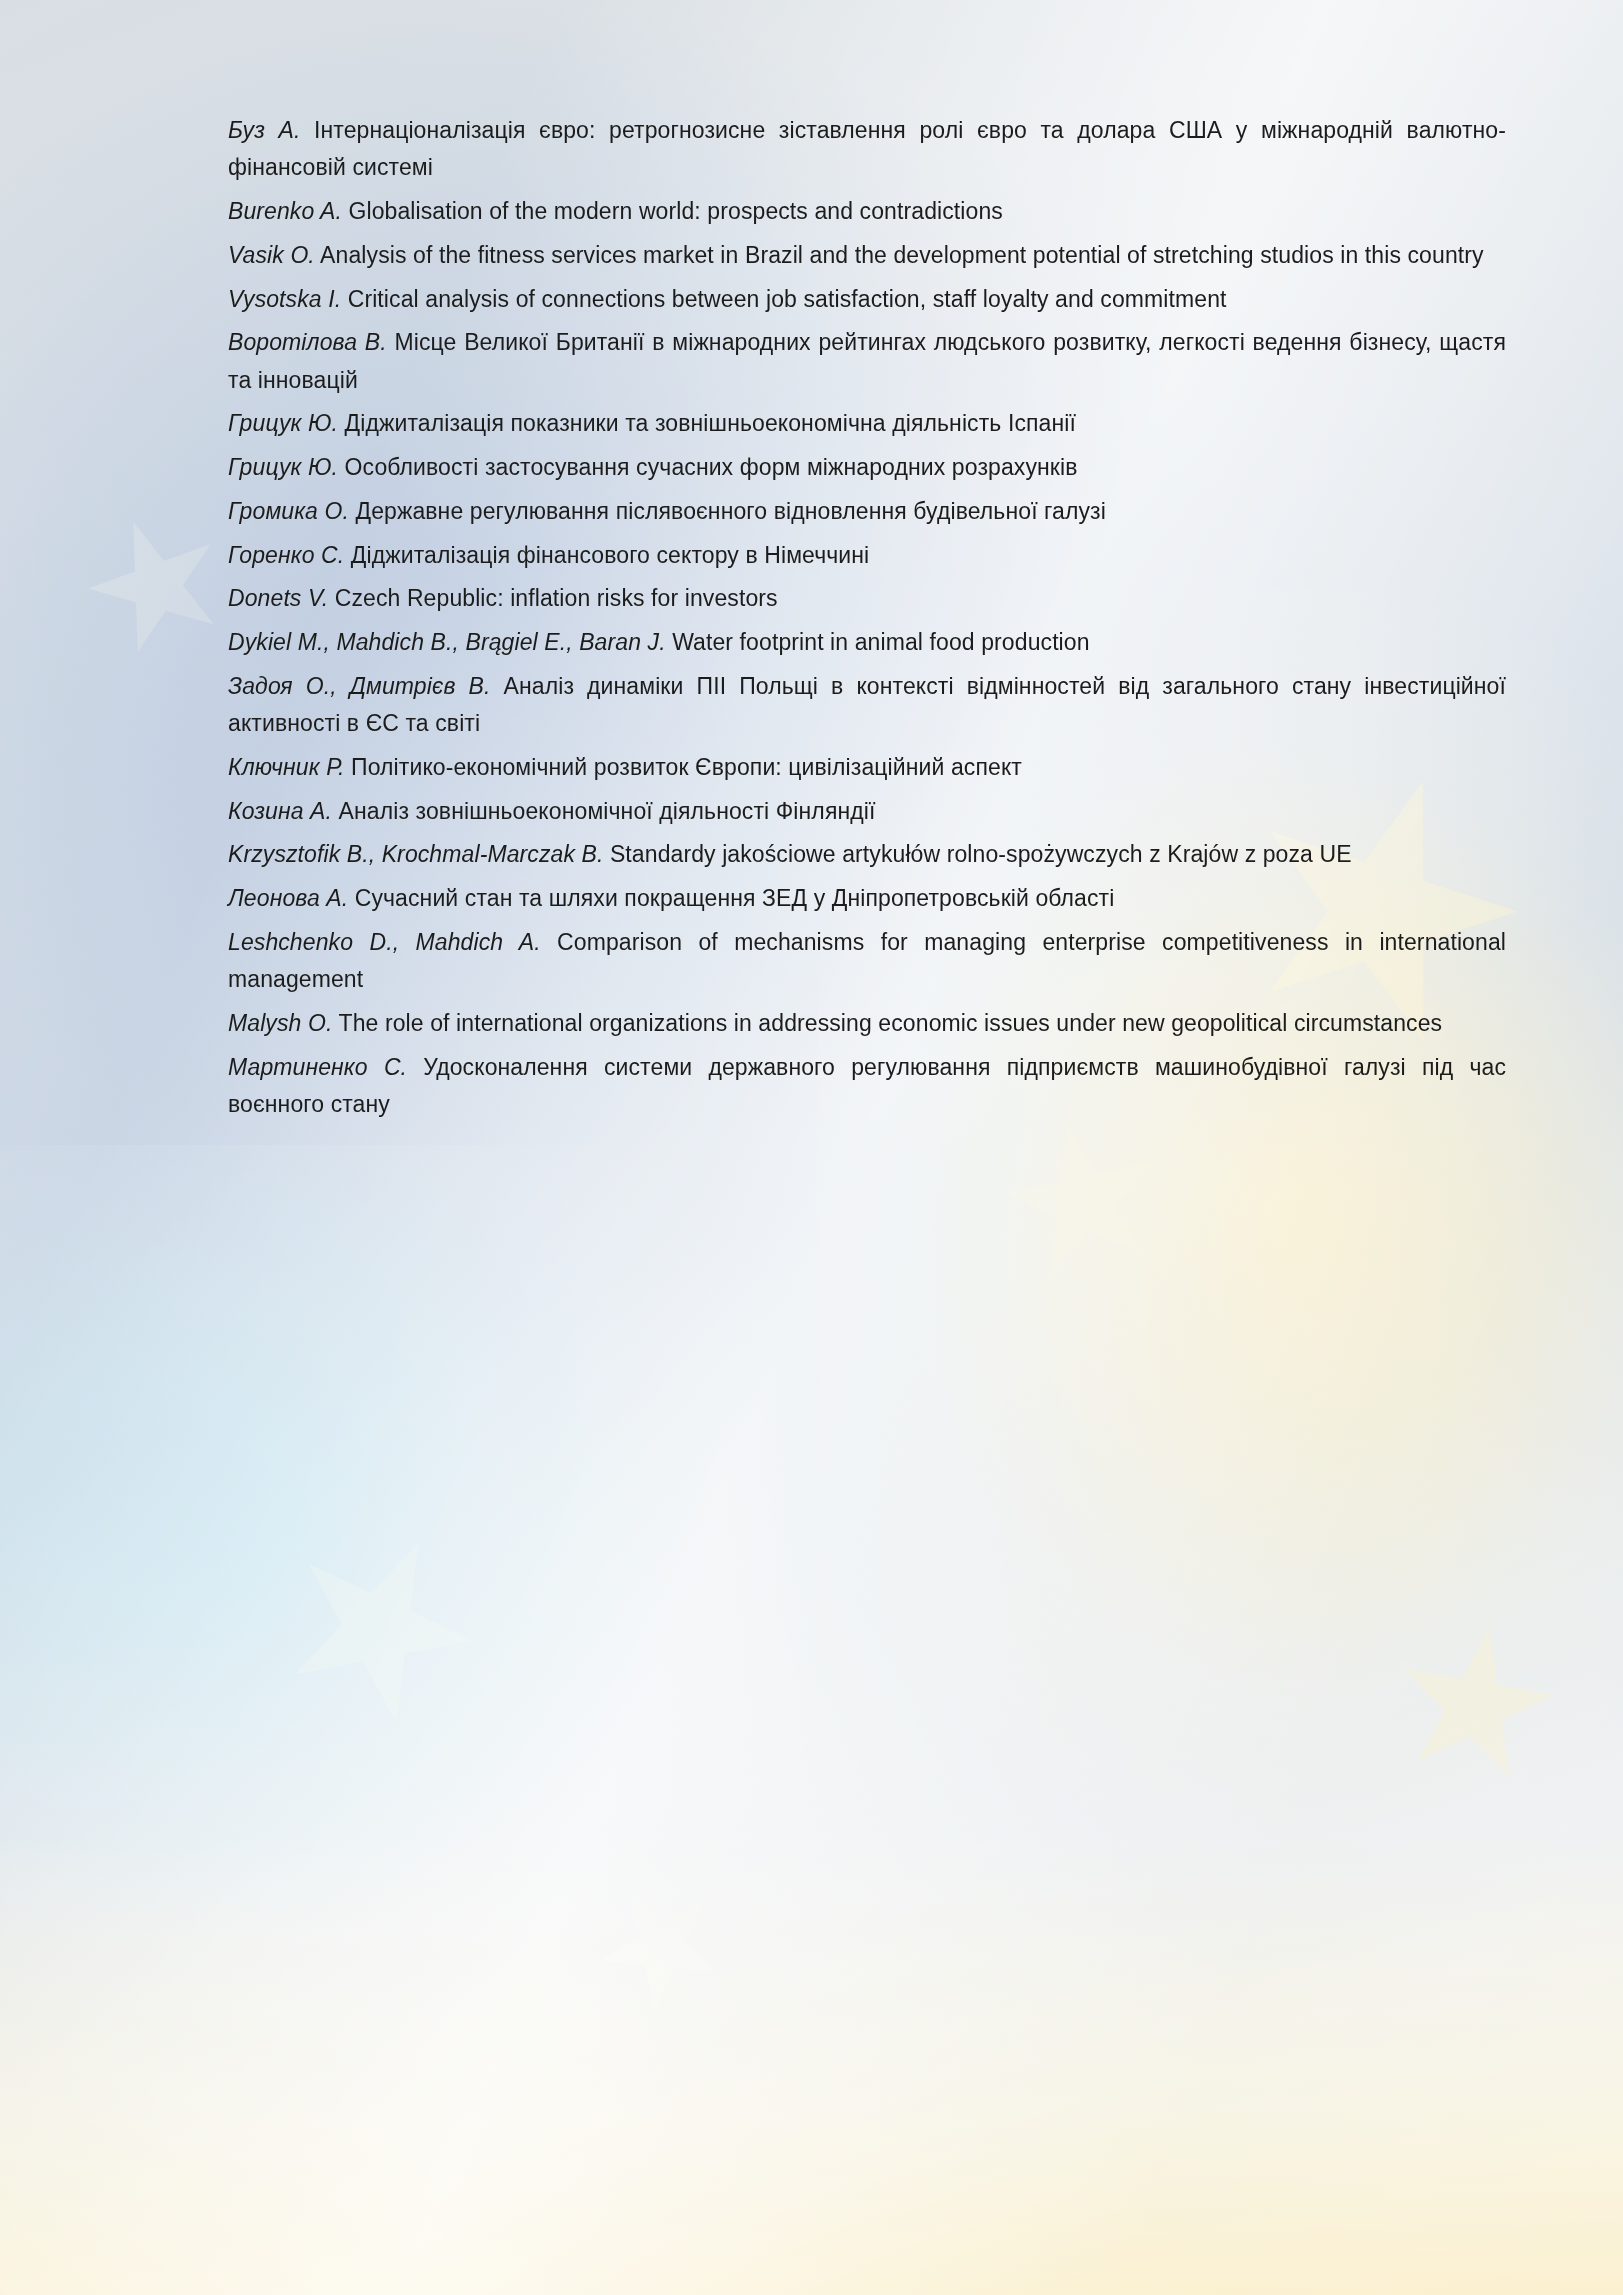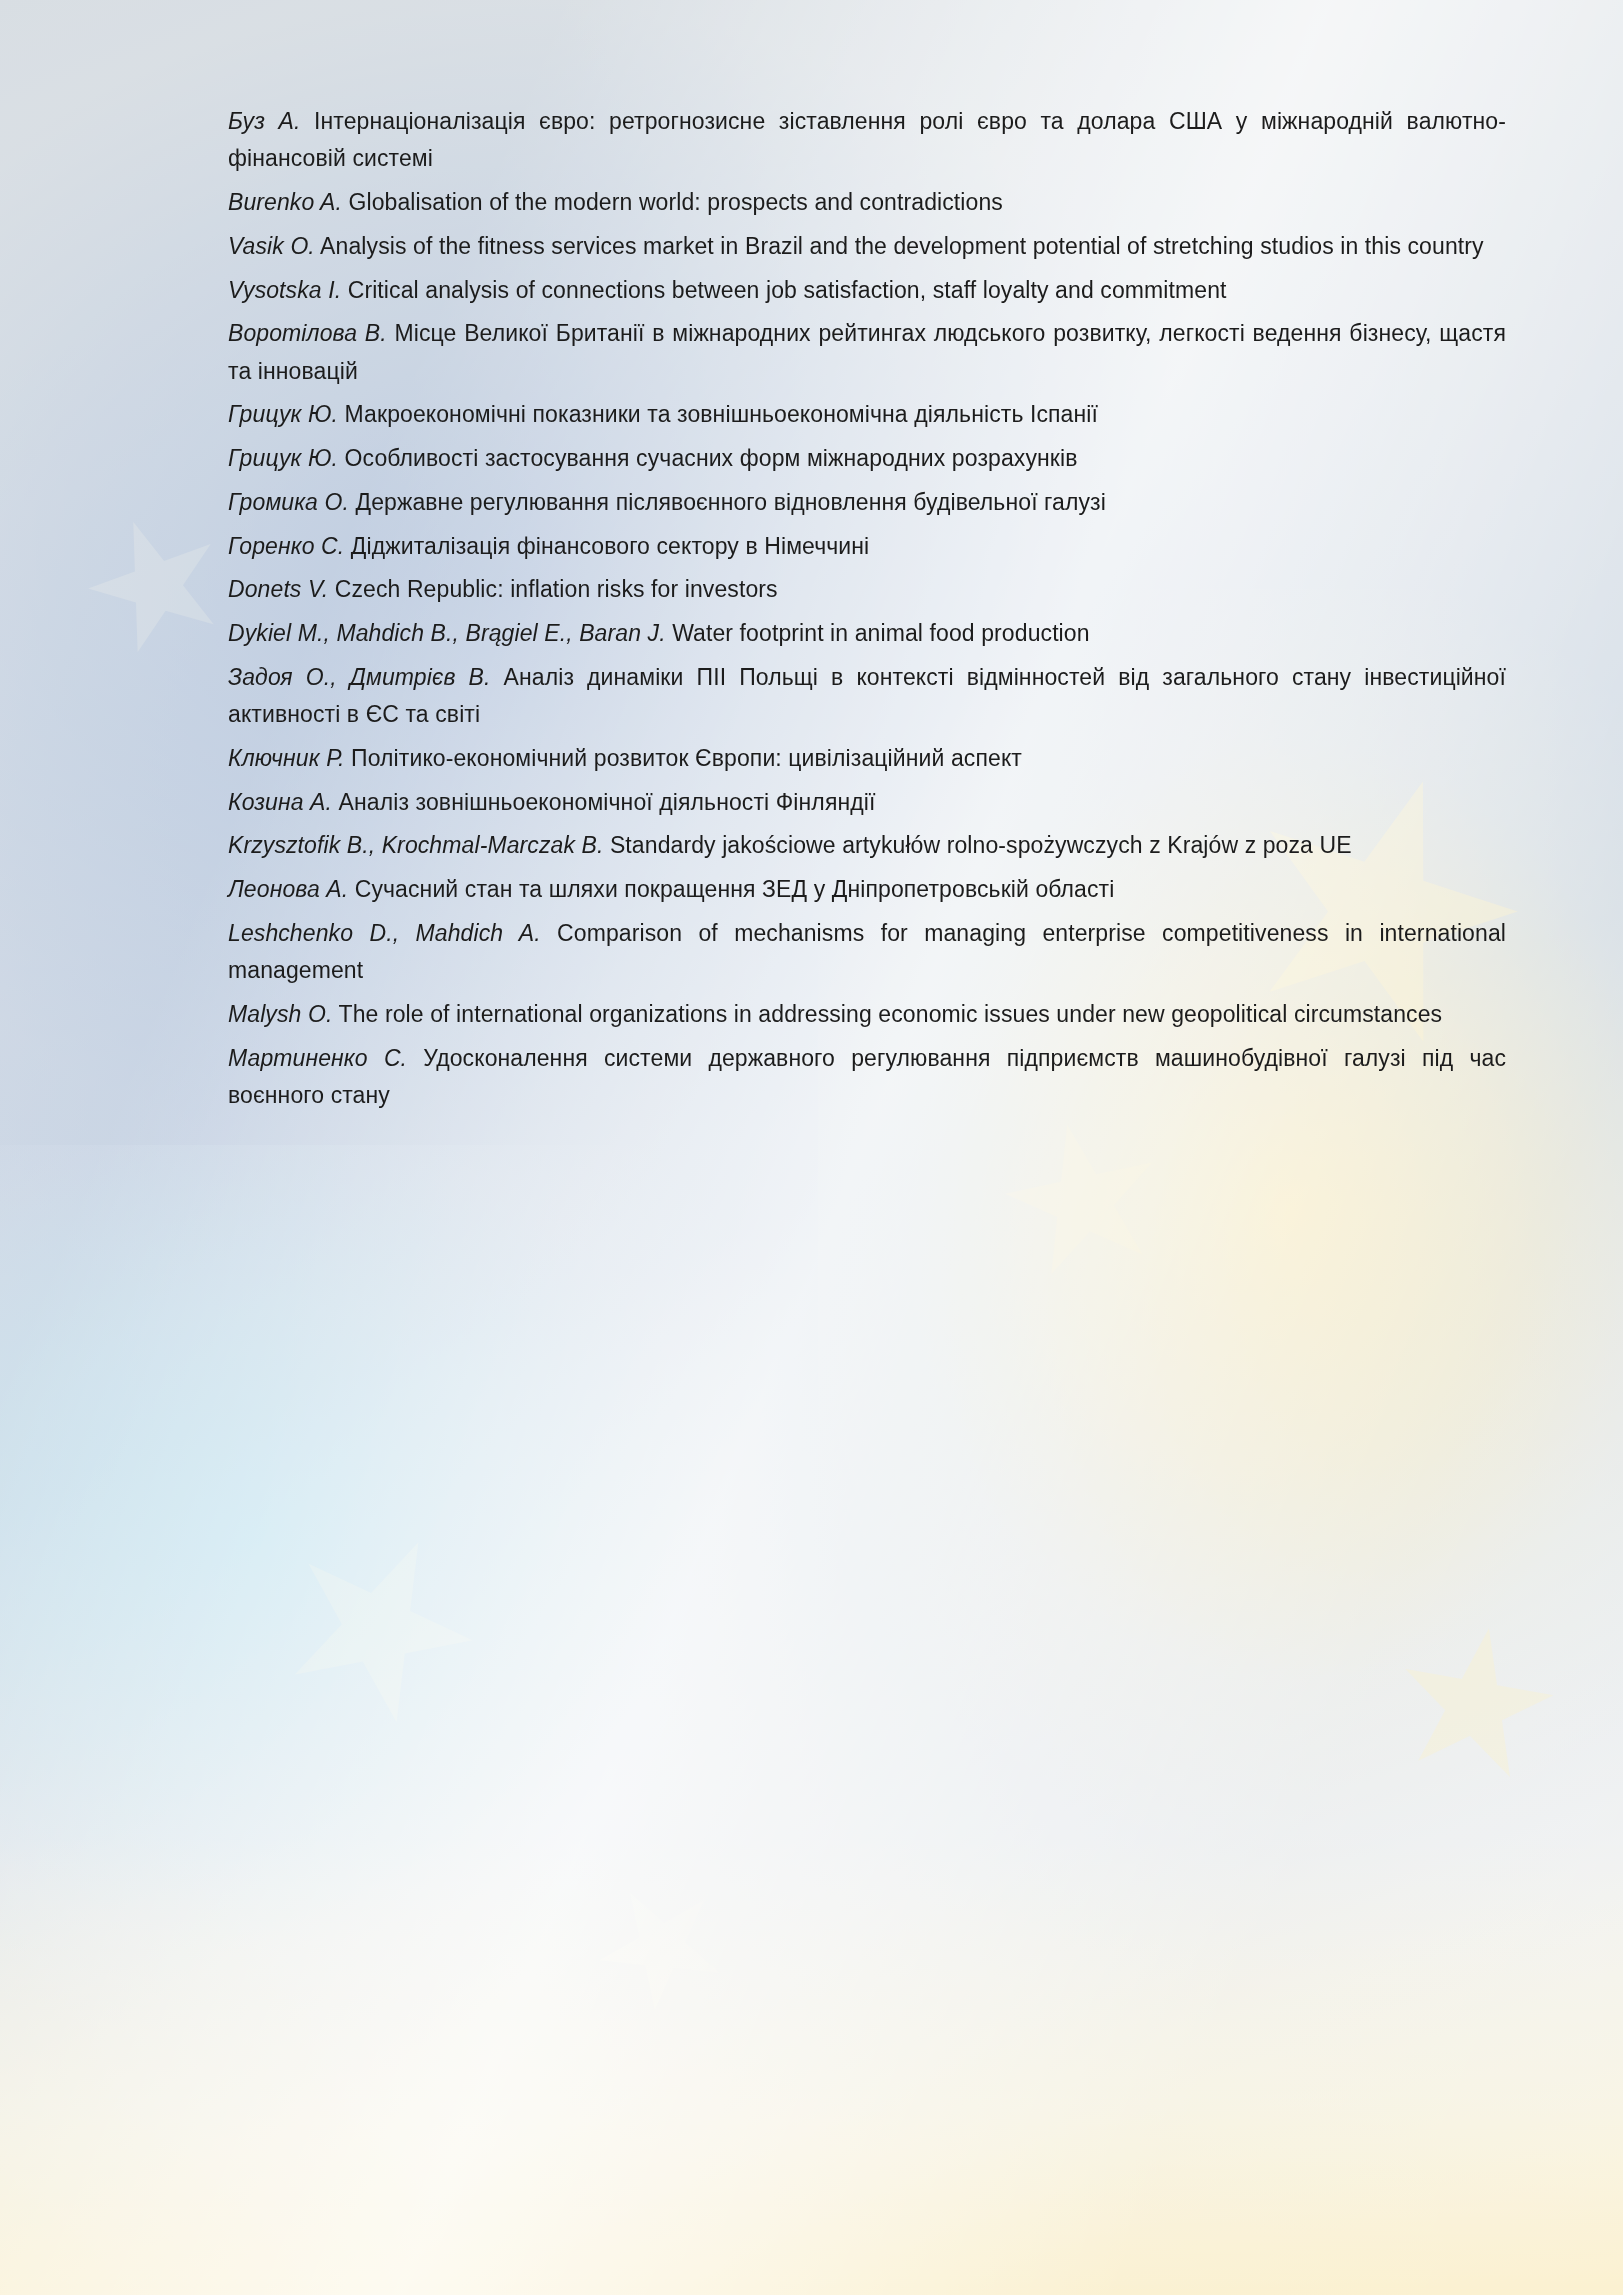--- a/index.html
+++ b/index.html
@@ -68,21 +68,21 @@
     position: absolute;
     color: rgba(255,236,160,0.55);
     line-height: 1;
     user-select: none;
   }
 
   
   .content {
     position: absolute;
     left: 228px;
-    top: 103px;
+    top: 112px;
     width: 1278px;
     color: #1c1c1c;
   }
   .entry {
     font-size: 23px;
     line-height: 1.62;
     text-align: justify;
     text-justify: inter-word;
     margin: 0 0 6.5px 0;
     letter-spacing: 0.1px;
@@ -112,21 +112,21 @@
   <div class="bg-white-sweep"></div>
   <div class="bg-paper"></div>
 
   <div class="content">
 
     <p class="entry"><span class="au">Буз А.</span> <span>Інтернаціоналізація євро: ретрогнозисне зіставлення ролі євро та долара США у міжнародній валютно-фінансовій системі</span></p>
     <p class="entry"><span class="au">Burenko A.</span> <span>Globalisation of the modern world: prospects and contradictions</span></p>
     <p class="entry"><span class="au">Vasik O.</span> <span>Analysis of the fitness services market in Brazil and the development potential of stretching studios in this country</span></p>
     <p class="entry"><span class="au">Vysotska I.</span> <span>Critical analysis of connections between job satisfaction, staff loyalty and commitment</span></p>
     <p class="entry"><span class="au">Воротілова В.</span> <span>Місце Великої Британії в міжнародних рейтингах людського розвитку, легкості ведення бізнесу, щастя та інновацій</span></p>
-    <p class="entry"><span class="au">Грицук Ю.</span> <span>Макроекономічні показники та зовнішньоекономічна діяльність Іспанії</span></p>
+    <p class="entry"><span class="au">Грицук Ю.</span> <span>Діджиталізація показники та зовнішньоекономічна діяльність Іспанії</span></p>
     <p class="entry"><span class="au">Грицук Ю.</span> <span>Особливості застосування сучасних форм міжнародних розрахунків</span></p>
     <p class="entry"><span class="au">Громика О.</span> <span>Державне регулювання післявоєнного відновлення будівельної галузі</span></p>
     <p class="entry"><span class="au">Горенко С.</span> <span>Діджиталізація фінансового сектору в Німеччині</span></p>
     <p class="entry"><span class="au">Donets V.</span> <span>Czech Republic: inflation risks for investors</span></p>
     <p class="entry"><span class="au">Dykiel M., Mahdich B., Brągiel E., Baran J.</span> <span>Water footprint in animal food production</span></p>
     <p class="entry"><span class="au">Задоя О., Дмитрієв В.</span> <span>Аналіз динаміки ПІІ Польщі в контексті відмінностей від загального стану інвестиційної активності в ЄС та світі</span></p>
     <p class="entry"><span class="au">Ключник Р.</span> <span>Політико-економічний розвиток Європи: цивілізаційний аспект</span></p>
     <p class="entry"><span class="au">Козина А.</span> <span>Аналіз зовнішньоекономічної діяльності Фінляндії</span></p>
     <p class="entry"><span class="au">Krzysztofik B., Krochmal-Marczak B.</span> <span>Standardy jakościowe artykułów rolno-spożywczych z Krajów z poza UE</span></p>
     <p class="entry"><span class="au">Леонова А.</span> <span>Сучасний стан та шляхи покращення ЗЕД у Дніпропетровській області</span></p>

